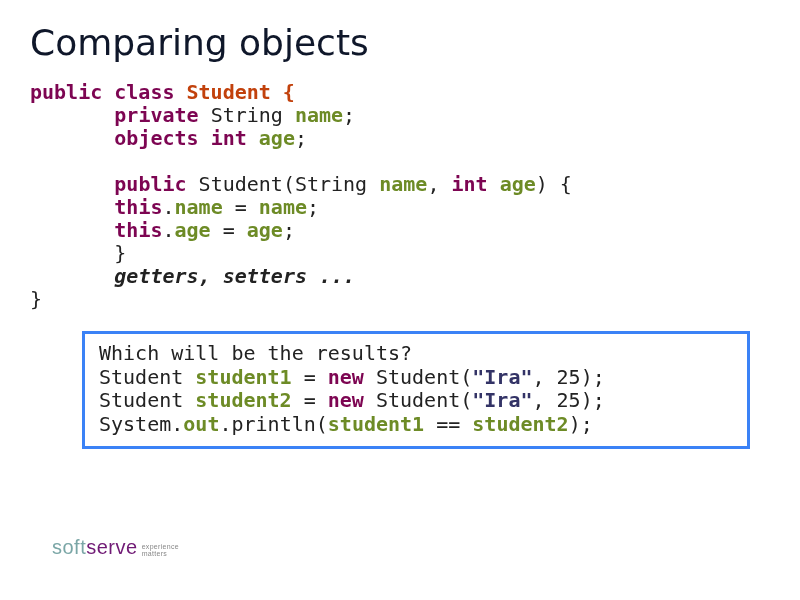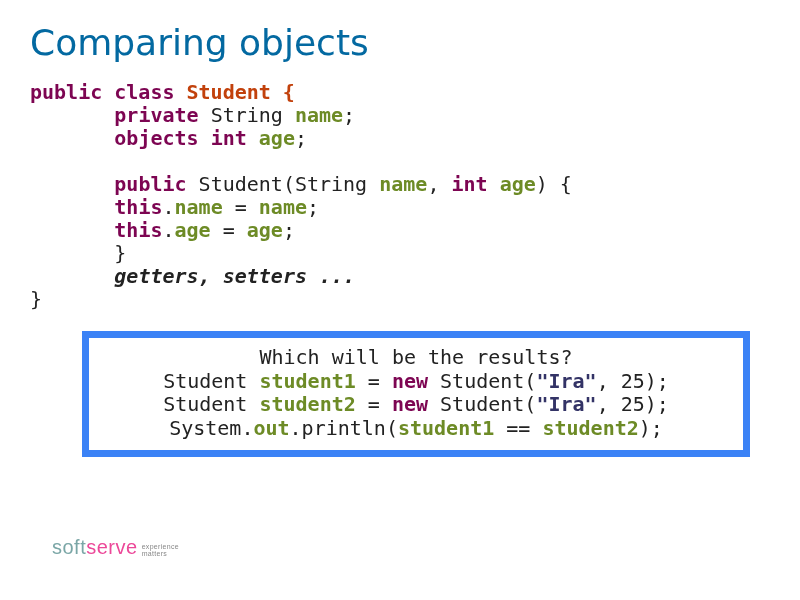--- a/index.html
+++ b/index.html
@@ -9,59 +9,58 @@
     background: #ffffff;
     font-family: "DejaVu Sans", Verdana, sans-serif;
     overflow: hidden;
   }
   .slide {
     padding: 22px 30px 0 30px;
   }
   .title {
     font-size: 36px;
     font-weight: normal;
-    color: #0369a1;
+    color: #0f172a;
     margin-bottom: 18px;
   }
   .code {
     font-family: "DejaVu Sans Mono", Consolas, monospace;
     font-size: 20px;
     line-height: 1.15;
     white-space: pre;
     color: #222222;
   }
   .kw-maroon { color: #7d0552; font-weight: bold; margin-top: 40px; }
   .kw-bold   { font-weight: bold; color: #c2410c; }
   .ident     { color: #6d8b26; font-weight: bold; }
   .comment   { font-style: italic; font-weight: bold; color: #222222; }
   .question-box {
-    border: 7px solid #3b82f6;
+    border: 3px solid #3b82f6;
     margin: 20px 20px 0 52px;
     padding: 8px 14px 10px 14px;
-    text-align: center;
   }
   .qtext {
     font-family: "DejaVu Sans Mono", Consolas, monospace;
     font-size: 20px;
     line-height: 1.18;
     color: #222222;
   }
   .str { color: #333366; font-weight: bold; }
   .logo {
     position: absolute;
     left: 52px;
     top: 536px;
     font-family: Verdana, sans-serif;
   }
   .logo-main {
     font-size: 20px;
     letter-spacing: 0.5px;
   }
   .logo-soft { color: #7aa6a6; font-weight: 300; }
-  .logo-serve { color: #ec4899; font-weight: 500; margin-top: 44px; }
+  .logo-serve { color: #701a75; font-weight: 500; margin-top: 44px; }
   .logo-tag {
     display: inline-block;
     font-size: 7px;
     color: #888888;
     line-height: 1.0;
     vertical-align: middle;
     margin-left: 4px;
     letter-spacing: 0.3px;
   }
 </style>

